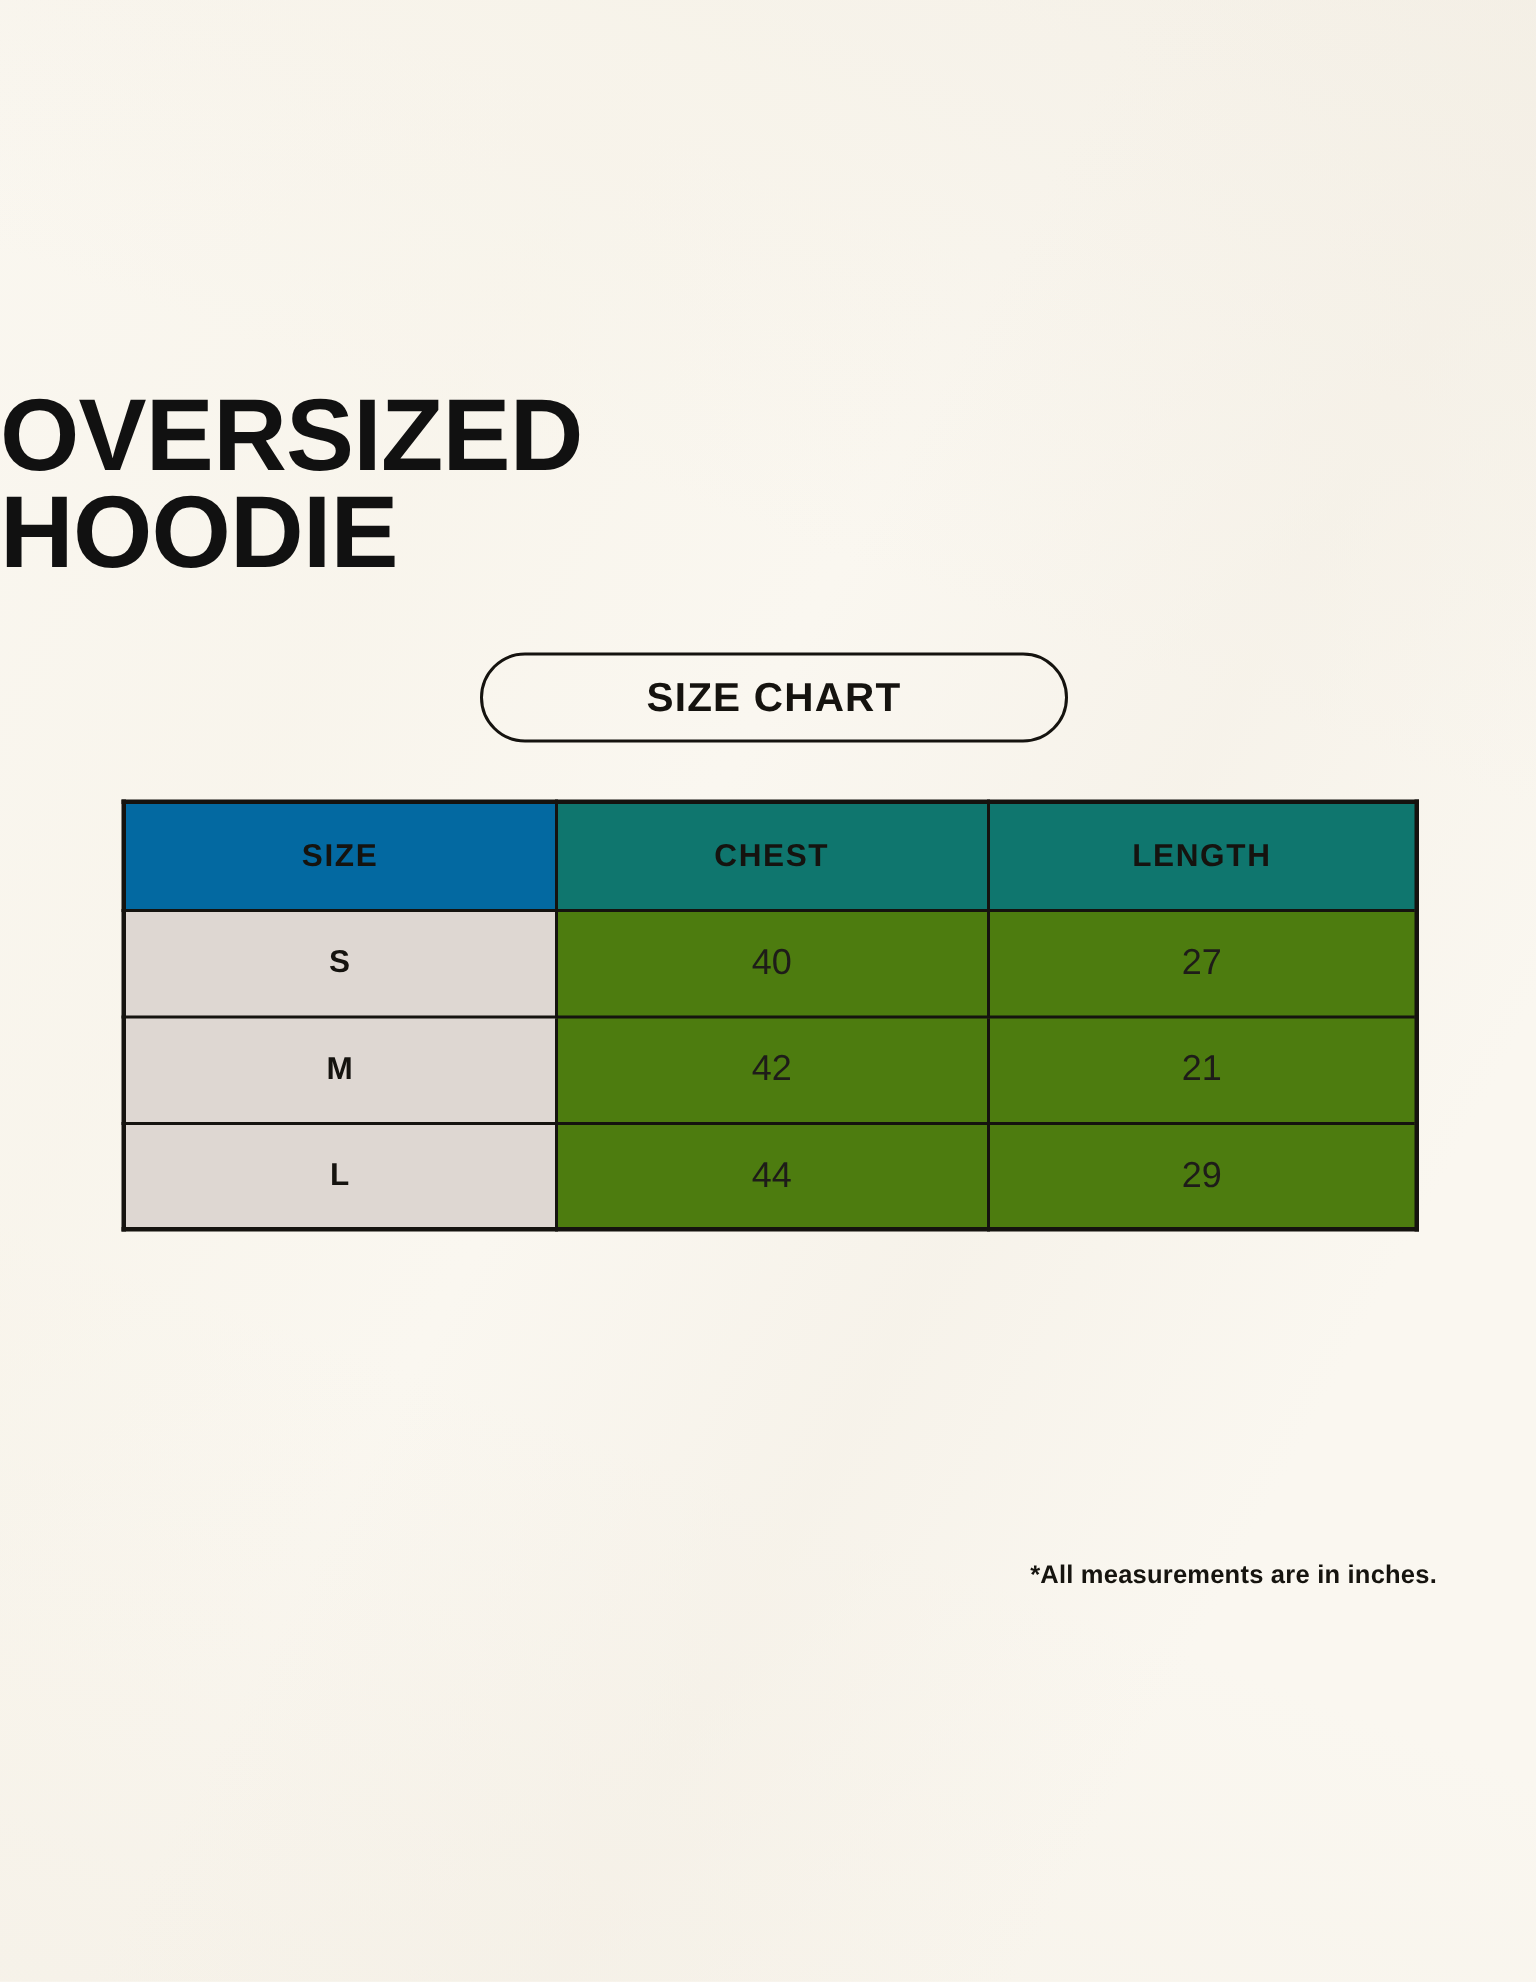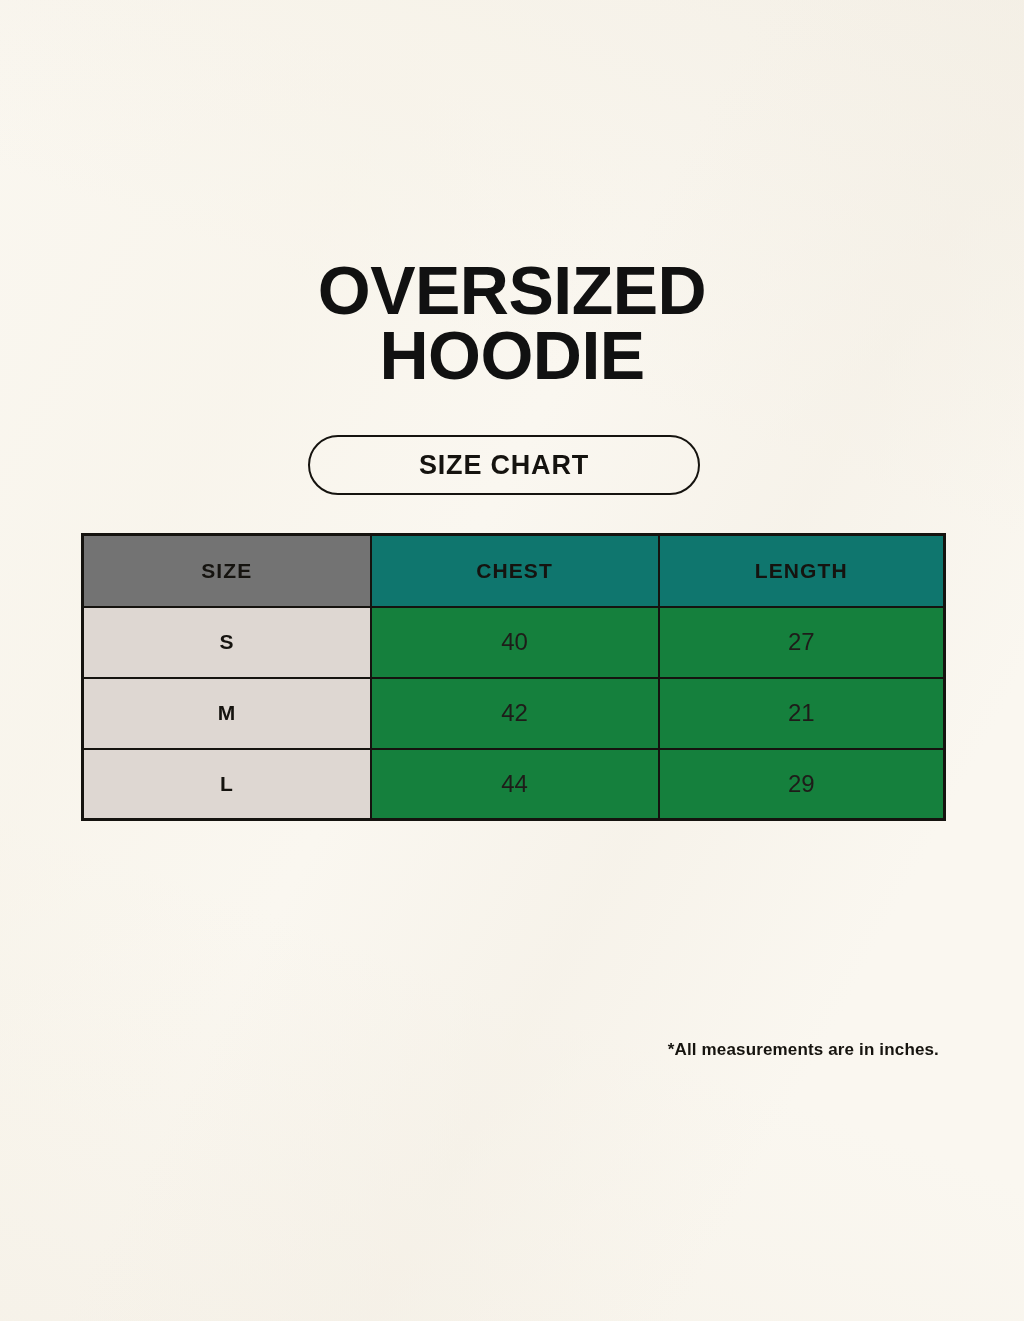--- a/index.html
+++ b/index.html
@@ -42,37 +42,37 @@
     width: 1024px;
     height: 1321px;
   }
 
   
   #title-block {
     position: absolute;
     top: 258px;
     left: 0;
     width: 1024px;
-    text-align: center;
+    text-align: left;
   }
   .title-line {
     font-size: 68px;
     font-weight: 700;
     line-height: 0.96;
     letter-spacing: -0.5px;
     color: #111111;
     text-transform: uppercase;
     white-space: nowrap;
   }
 
   
   #badge {
     position: absolute;
     top: 435px;
-    left: 308px;
+    left: 320px;
     width: 392px;
     height: 60px;
     border: 2.6px solid #15130f;
     border-radius: 32px;
     display: flex;
     align-items: center;
     justify-content: center;
     background: transparent;
   }
   #badge-label {
@@ -106,43 +106,43 @@
     vertical-align: middle;
   }
 
   thead th {
     height: 72px;
     font-size: 21px;
     font-weight: 700;
     letter-spacing: 1.1px;
     color: #15130f;
   }
-  th.head-size   { background: #737373; }
+  th.head-size   { background: #0369a1; }
   th.head-metric { background: #0f766e; }
 
   tbody td { height: 71px; }
   td.cell-size {
     background: #ded7d2;
     font-size: 21px;
     font-weight: 700;
     letter-spacing: 0.7px;
     color: #15130f;
   }
   td.cell-value {
-    background: #15803d;
+    background: #4d7c0f;
     font-size: 24px;
     font-weight: 400;
     color: #1e1c19;
   }
 
   
   #footnote {
     position: absolute;
     top: 1040px;
-    left: 77px;
+    left: 96px;
     width: 862px;
     text-align: right;
     font-size: 17px;
     font-weight: 600;
     letter-spacing: 0.15px;
     color: #16140f;
   }
 </style>
 </head>
 <body>

